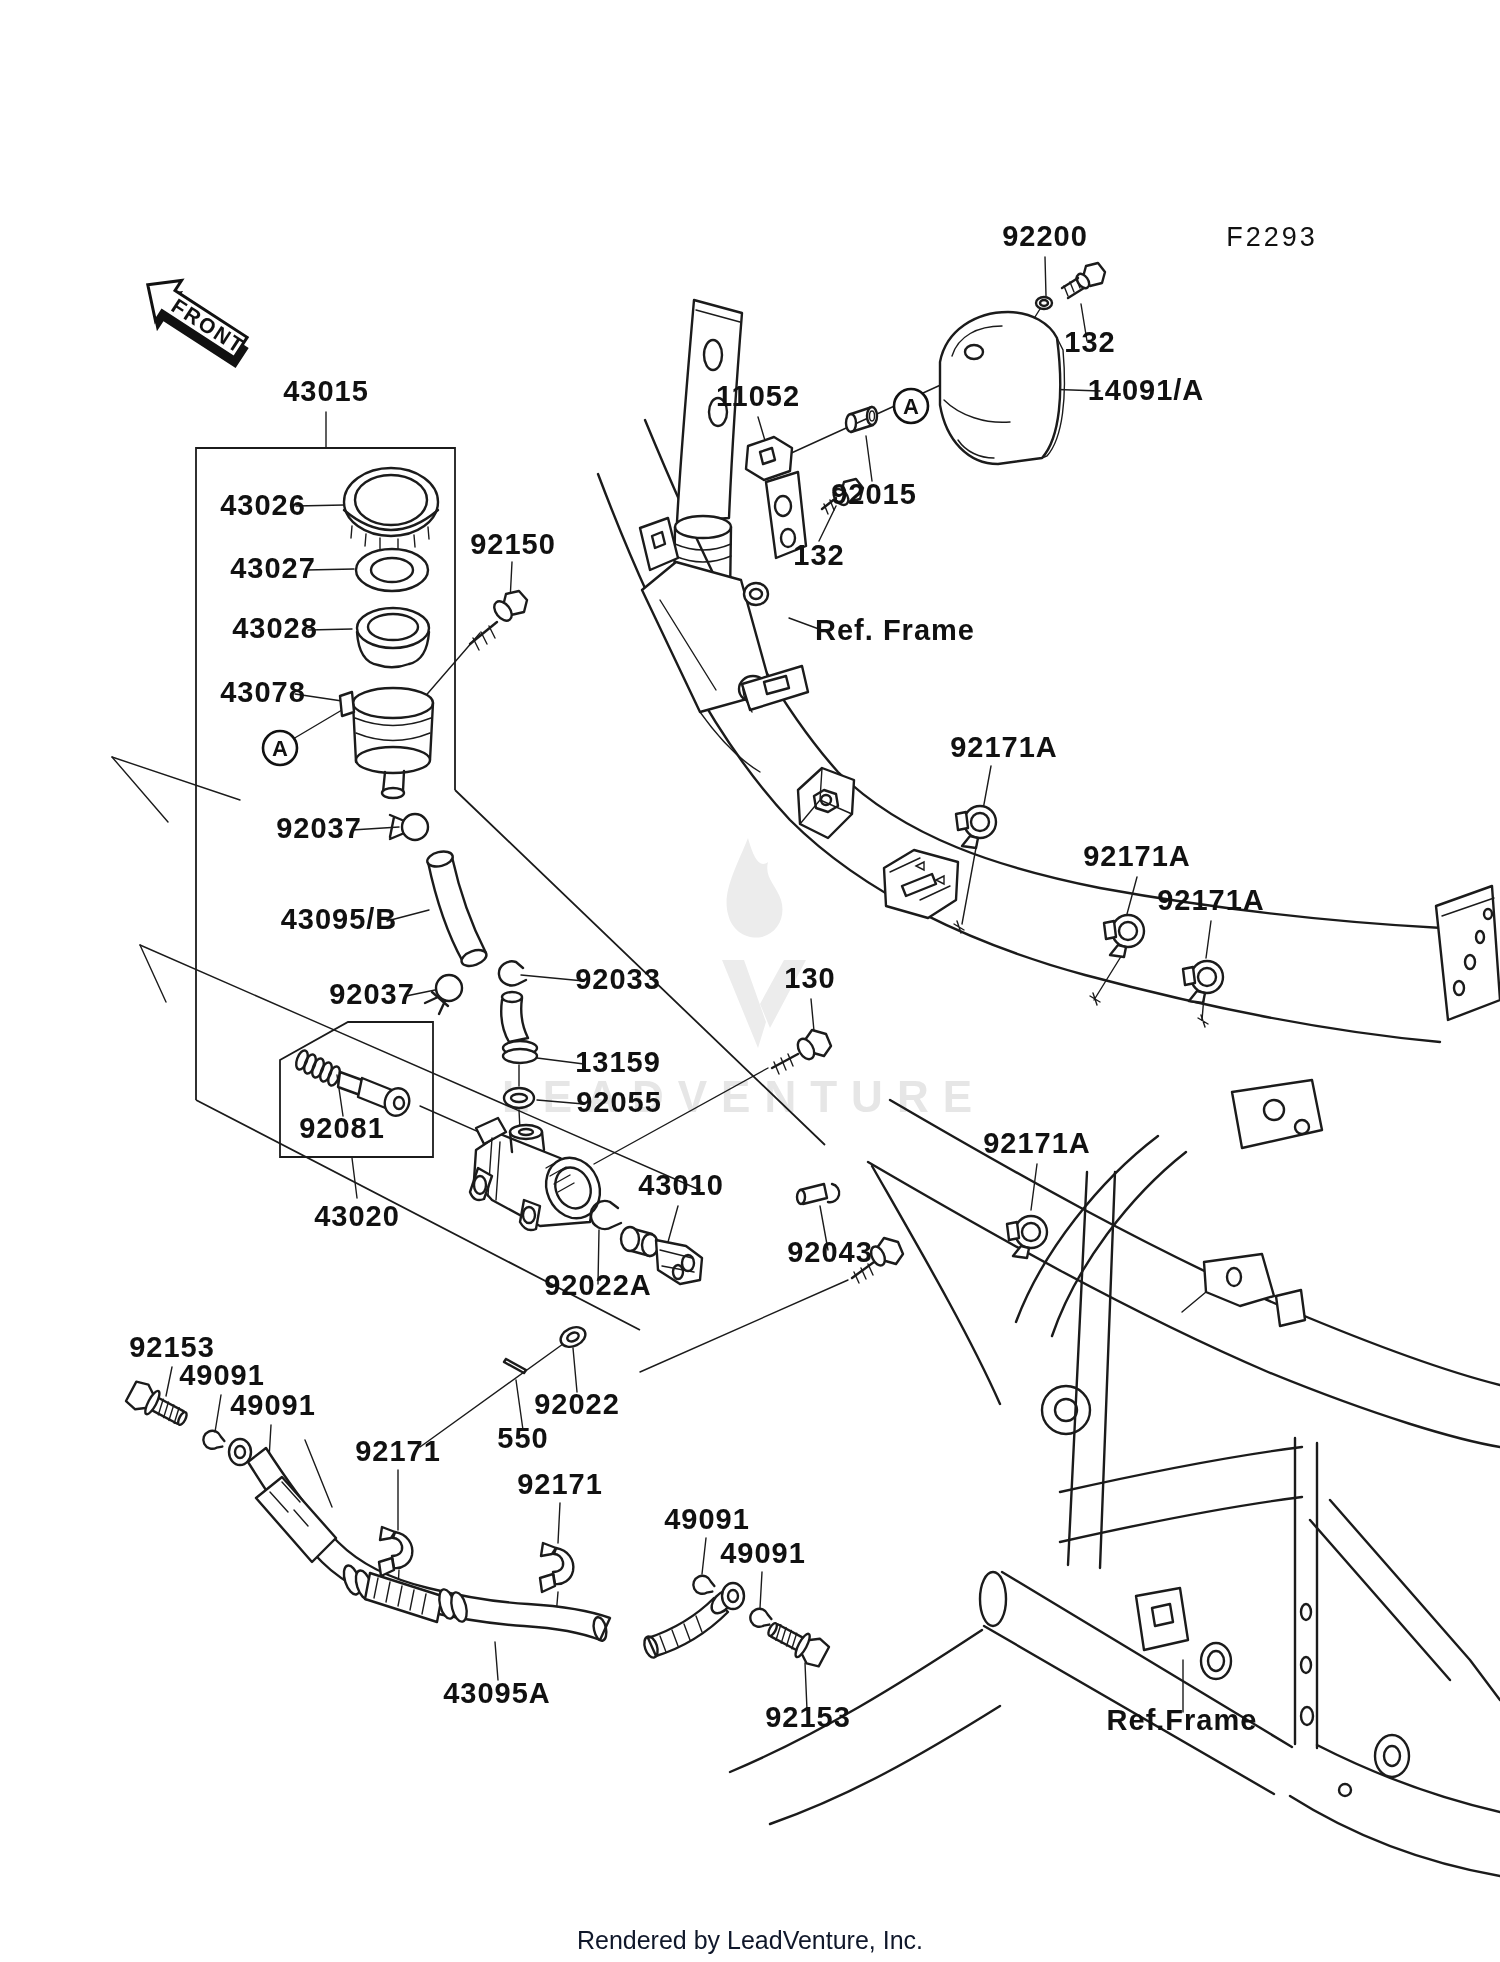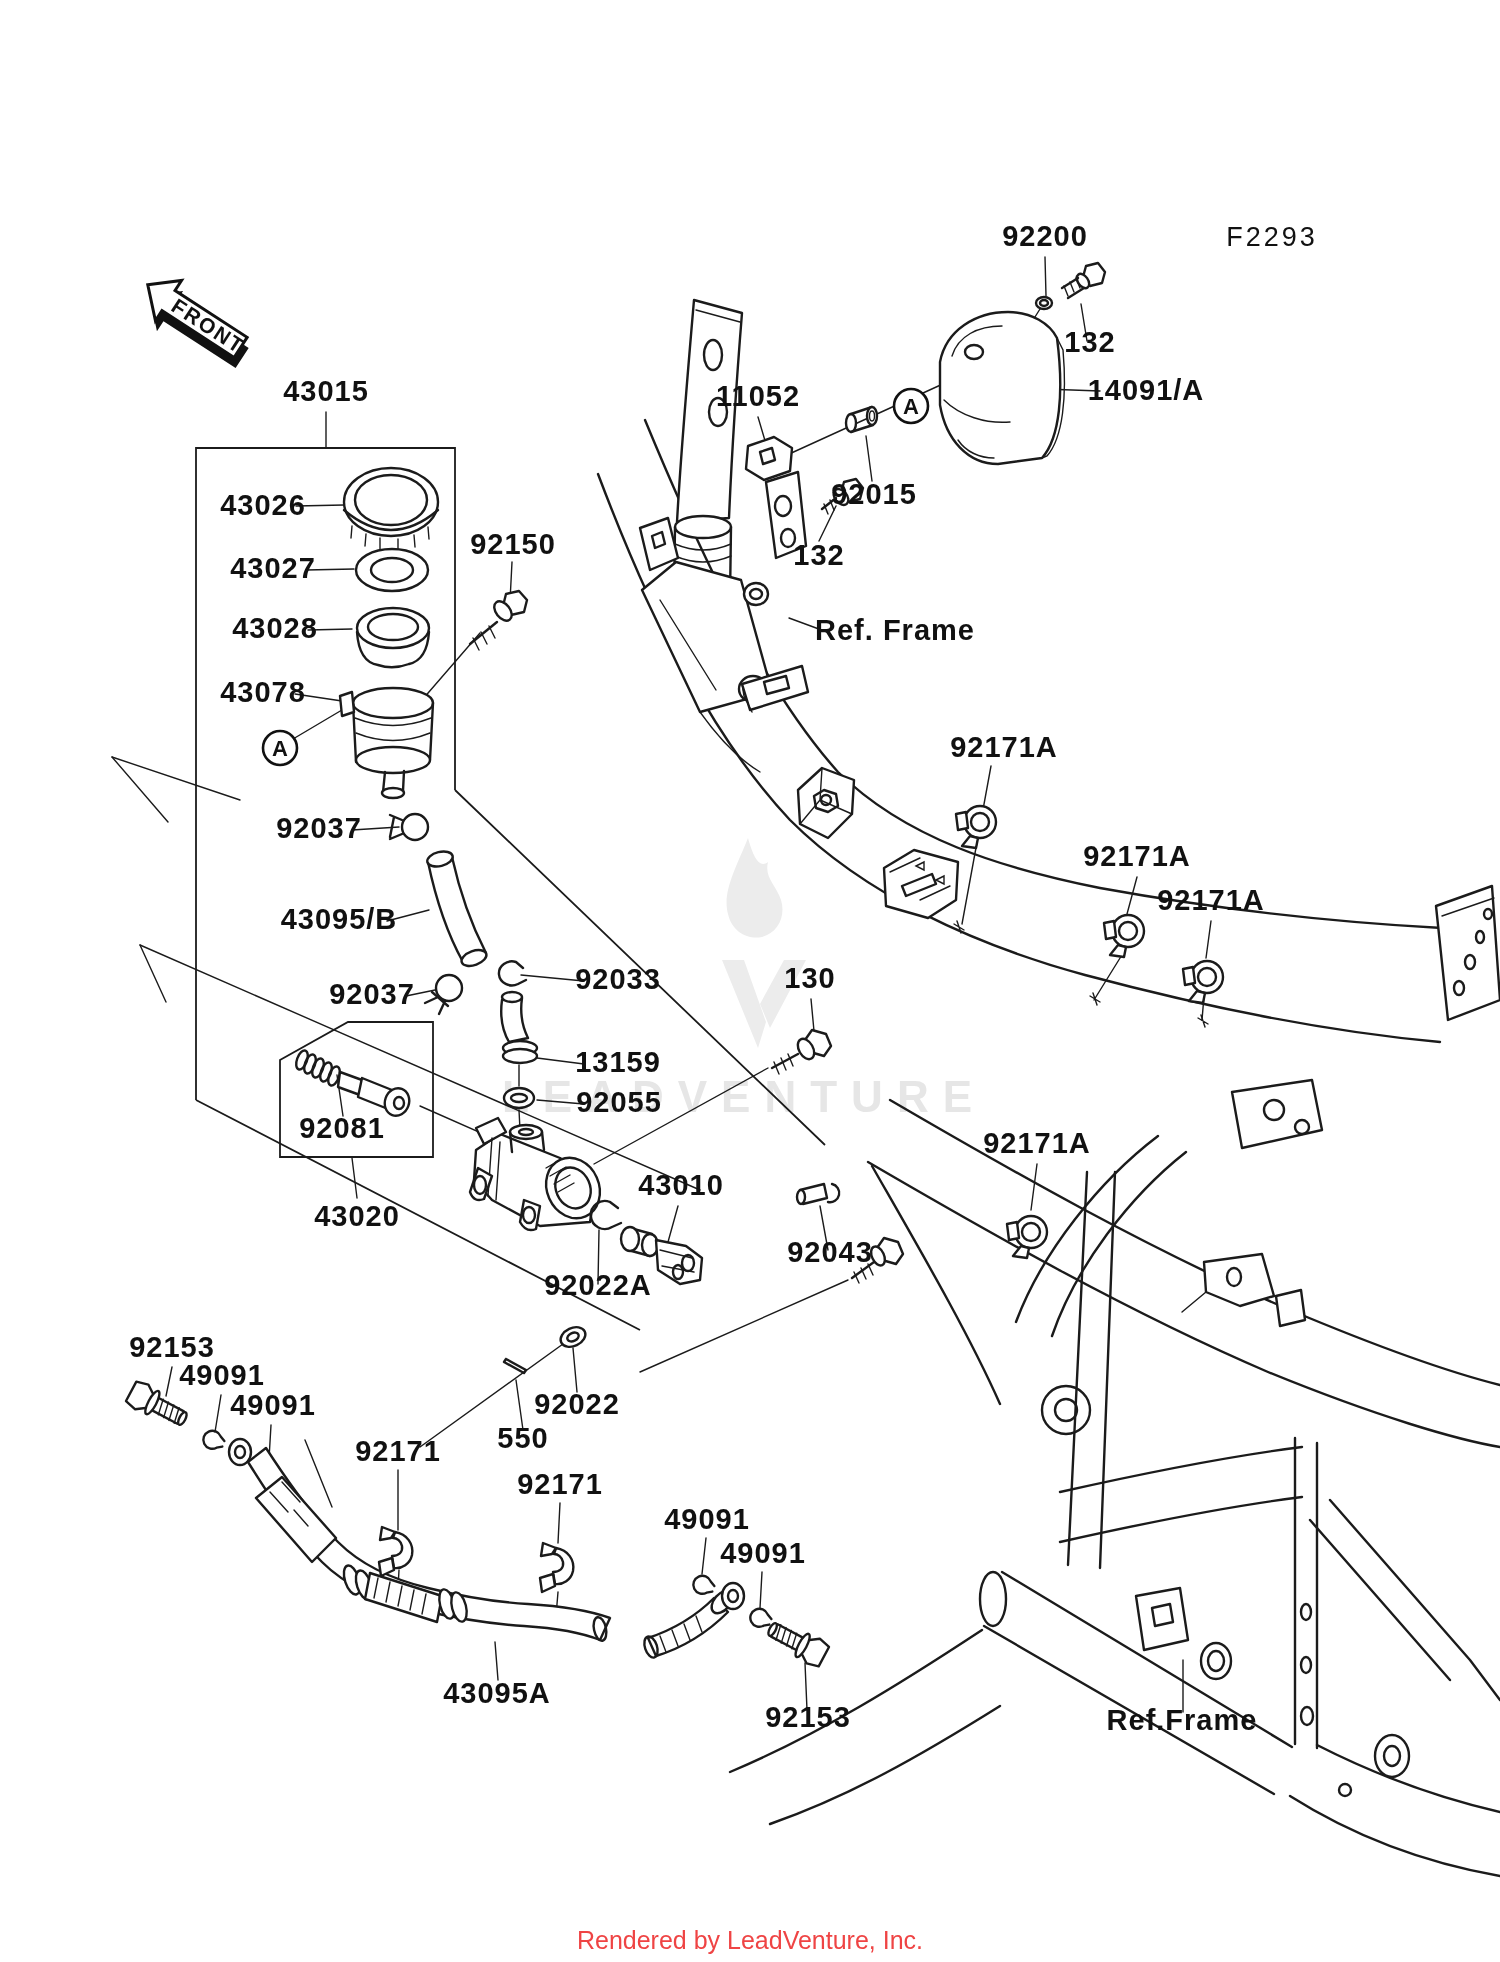--- a/index.html
+++ b/index.html
@@ -10,21 +10,21 @@
   .partw{fill:#ffffff;stroke:#1b1b1b;stroke-width:2.4;stroke-linecap:round;stroke-linejoin:round;}
   .thin{fill:none;stroke:#1b1b1b;stroke-width:1.4;stroke-linecap:round;}
   .boxline{fill:none;stroke:#1b1b1b;stroke-width:1.8;}
   .lbl{font-family:"Liberation Sans",sans-serif;font-weight:700;font-size:29px;letter-spacing:1px;fill:#111;text-anchor:middle;}
   .code{font-weight:400;font-size:27px;letter-spacing:3px;}
   .wmtxt{font-family:"Liberation Sans",sans-serif;font-weight:700;font-size:44px;letter-spacing:14px;fill:#e6e6e6;text-anchor:middle;}
   .wmshape{fill:#ececec;}
   .callout-circle{fill:#fff;stroke:#111;stroke-width:2.6;}
   .callout-text{font-family:"Liberation Sans",sans-serif;font-weight:700;font-size:22px;fill:#111;text-anchor:middle;}
   .front-text{font-family:"Liberation Sans",sans-serif;font-weight:700;font-size:21px;letter-spacing:2px;fill:#111;}
-  #footer{position:absolute;left:0;top:1926px;width:1500px;text-align:center;font-size:25px;color:#ef4444;font-family:"Liberation Sans",sans-serif;}
+  #footer{position:absolute;left:0;top:1926px;width:1500px;text-align:center;font-size:25px;color:#0f172a;font-family:"Liberation Sans",sans-serif;}
 </style>
 </head>
 <body>
 
 <div id="stage">
 <svg id="art" width="1500" height="1962" viewBox="0 0 1500 1962" xmlns="http://www.w3.org/2000/svg">
 
   <g id="watermark">
     <path class="wmshape" d="M748,838 C736,868 722,892 728,914 C732,932 748,940 762,937 C778,933 786,916 781,900 C777,886 764,878 768,862 C758,870 752,852 748,838 Z M752,902 C748,914 750,924 758,927 C766,929 772,922 770,913 C768,906 760,906 752,902 Z"></path>
     <path class="wmshape" d="M722,960 L744,960 L766,1022 L758,1048 Z M806,960 L784,960 L760,1004 L770,1028 Z"></path>

